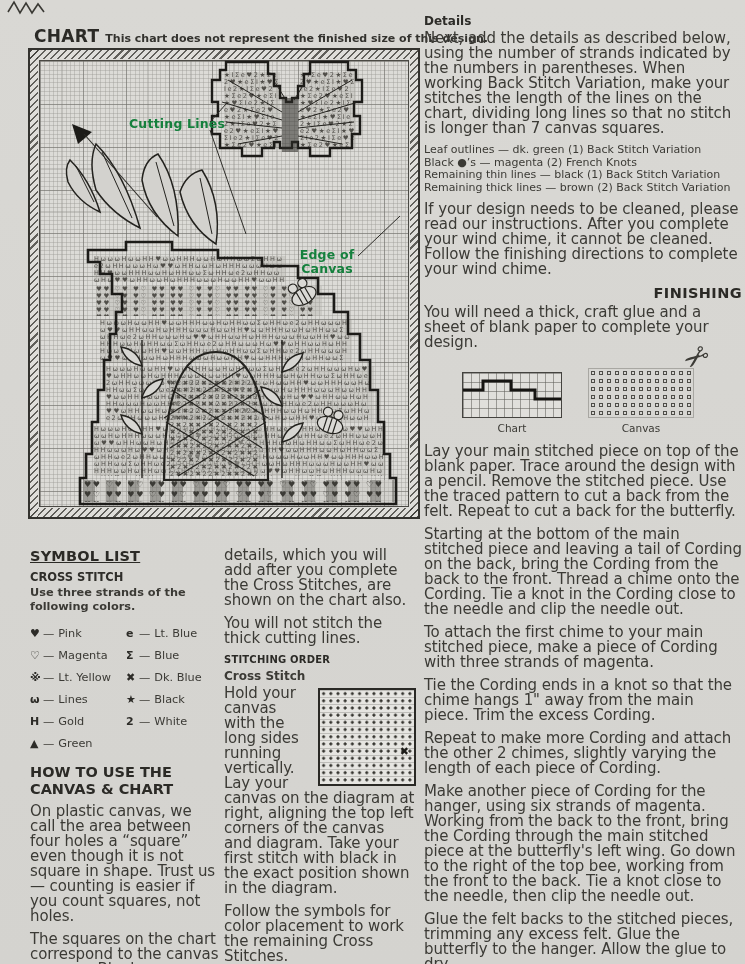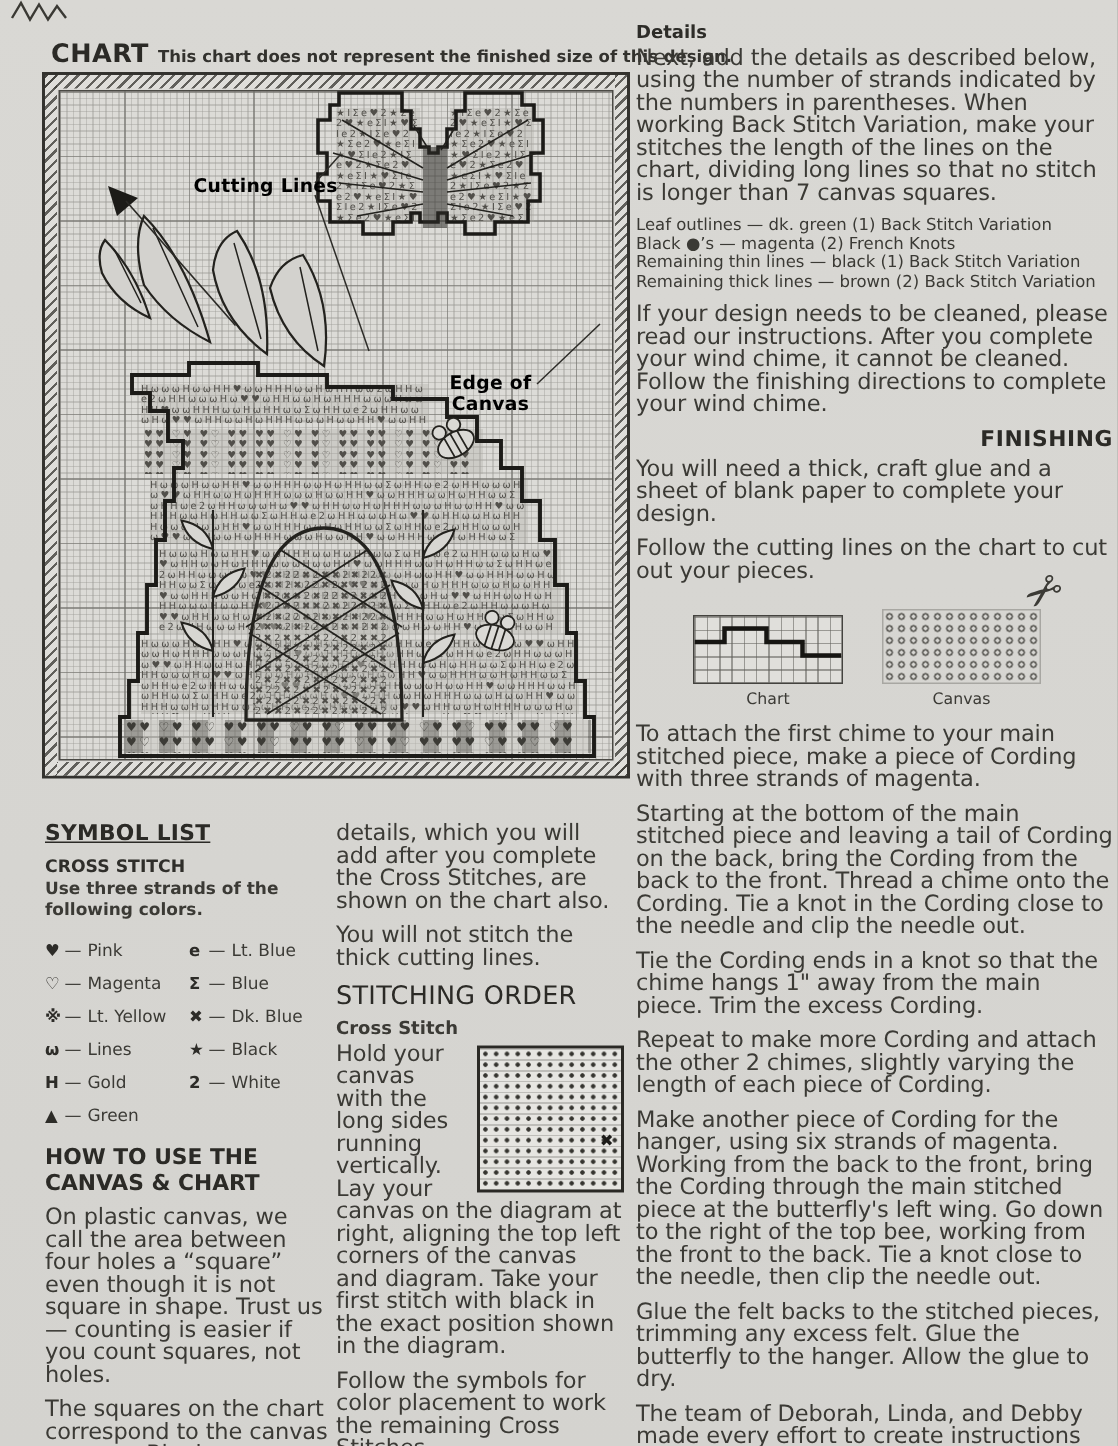--- a/index.html
+++ b/index.html
@@ -29,41 +29,41 @@
       repeating-linear-gradient(to right,rgba(110,109,104,.55) 0 1px,transparent 1px 43px),
       repeating-linear-gradient(to bottom,rgba(110,109,104,.55) 0 1px,transparent 1px 43px),
       repeating-linear-gradient(to right,rgba(150,149,144,.38) 0 1px,transparent 1px 4.3px),
       repeating-linear-gradient(to bottom,rgba(150,149,144,.38) 0 1px,transparent 1px 4.3px);}
   .tex{position:absolute;overflow:hidden;font-size:6.5px;line-height:7px;letter-spacing:1.6px;
     color:#514f4a;word-break:break-all;background:rgba(168,166,160,.30);}
   .tex.checker{background-image:
       repeating-linear-gradient(to right,rgba(90,89,84,.42) 0 11px,rgba(228,227,223,.25) 11px 22px);
       color:#3c3b36;}
   .chart-svg{position:absolute;left:0;top:0;width:388px;height:467px;}
-  .chart-label{position:absolute;font-weight:bold;font-size:12.5px;color:#000000;letter-spacing:.2px;
+  .chart-label{position:absolute;font-weight:bold;font-size:12.5px;color:#15803d;letter-spacing:.2px;
     line-height:14px;white-space:nowrap;}
   .lbl-cutting{left:99px;top:67px;}
   .lbl-edge{left:268px;top:198px;text-align:center;width:58px;white-space:normal;}
   
   .col{position:absolute;}
   .col-left{left:30px;top:548px;width:190px;}
   .col-mid{left:224px;top:548px;width:192px;}
   .col-right{left:424px;top:14px;width:318px;}
   .h-sym{font-size:14.5px;font-weight:bold;color:#2b2a26;margin:0 0 6px 0;letter-spacing:.2px;text-decoration:underline;}
   .h-sub{font-size:11.5px;font-weight:bold;color:#2f2e2a;margin:0 0 2px 0;}
   .intro{font-size:11.3px;line-height:14px;font-weight:bold;margin:0 0 8px 0;}
   .symgrid{display:flex;margin-bottom:10px;}
   .symcol{display:flex;flex-direction:column;}
   .symcol.c1{width:96px;}
   .symcol.c2{width:94px;}
   .symrow{display:flex;align-items:center;height:22px;font-size:11.3px;}
   .symrow .s{width:13px;font-weight:bold;font-size:11px;color:#2d2c28;}
   .symrow .d{margin:0 4px 0 0;}
   .h-howto{font-size:14.5px;line-height:17px;font-weight:bold;color:#2b2a26;margin:4px 0 6px 0;}
-  .h-stitch{font-size:17px;font-weight:normal;color:#2b2a26;margin:6px 0 4px 0;letter-spacing:.2px;}
+  .h-stitch{font-size:10px;font-weight:bold;color:#2b2a26;margin:6px 0 4px 0;letter-spacing:.2px;}
   .h-cross2{font-size:12px;font-weight:bold;margin:0 0 3px 0;}
   .h-details{font-size:12px;font-weight:bold;color:#2d2c28;margin:0 0 3px 0;}
   .h-finishing{font-size:14.5px;font-weight:bold;color:#2b2a26;letter-spacing:.4px;margin:8px 0 4px 0;text-align:right;}
   .detail-lines{margin:0 0 8px 0;}
   
   .stitch-diagram{float:right;width:94px;height:94px;margin:2px 0 4px 7px;
     border:2px solid #2a2925;position:relative;background-color:#e6e5e1;background-image:
       radial-gradient(circle at 3.6px 3.6px,#35342f 1.25px,transparent 1.7px),
       repeating-linear-gradient(to bottom,rgba(70,69,64,.25) 0 1px,transparent 1px 7.2px);
     background-size:7.2px 7.2px,auto;}
@@ -275,41 +275,41 @@
     <div class="detail-lines">
       <p class="bt-sm">Leaf outlines — dk. green (1) Back Stitch Variation</p>
       <p class="bt-sm">Black ●’s — magenta (2) French Knots</p>
       <p class="bt-sm">Remaining thin lines — black (1) Back Stitch Variation</p>
       <p class="bt-sm">Remaining thick lines — brown (2) Back Stitch Variation</p>
     </div>
     <p class="bt">If your design needs to be cleaned, please read our instructions. After you complete your wind chime, it cannot be cleaned. Follow the finishing directions to complete your wind chime.</p>
 
     <div class="h-finishing">FINISHING</div>
     <p class="bt">You will need a thick, craft glue and a sheet of blank paper to complete your design.</p>
-    <p class="bt">Follow the cutting lines on the chart to cut out your pieces.</p>
 
     <div class="fin-diagrams">
       <div class="diag">
         <div class="mini-chart">
           <svg width="98" height="44" viewBox="0 0 98 44" style="position:absolute;left:0;top:0;">
             <path d="M0,17 H20 V8 H48 V17 H72 V26 H98" fill="none" stroke="#161512" stroke-width="3"></path>
           </svg>
         </div>
         <div class="diag-label">Chart</div>
       </div>
       <div class="diag">
         <div class="mini-canvas">
           <span class="scissors">✂</span>
         </div>
         <div class="diag-label">Canvas</div>
       </div>
     </div>
 
+    <p class="bt">Lay your main stitched piece on top of the blank paper. Trace around the design with a pencil. Remove the stitched piece. Use the traced pattern to cut a back from the felt. Repeat to cut a back for the butterfly.</p>
+    <p class="bt">Starting at the bottom of the main stitched piece and leaving a tail of Cording on the back, bring the Cording from the back to the front. Thread a chime onto the Cording. Tie a knot in the Cording close to the needle and clip the needle out.</p>
     <p class="bt">To attach the first chime to your main stitched piece, make a piece of Cording with three strands of magenta.</p>
-    <p class="bt">Starting at the bottom of the main stitched piece and leaving a tail of Cording on the back, bring the Cording from the back to the front. Thread a chime onto the Cording. Tie a knot in the Cording close to the needle and clip the needle out.</p>
     <p class="bt">Tie the Cording ends in a knot so that the chime hangs 1" away from the main piece. Trim the excess Cording.</p>
     <p class="bt">Repeat to make more Cording and attach the other 2 chimes, slightly varying the length of each piece of Cording.</p>
     <p class="bt">Make another piece of Cording for the hanger, using six strands of magenta. Working from the back to the front, bring the Cording through the main stitched piece at the butterfly's left wing. Go down to the right of the top bee, working from the front to the back. Tie a knot close to the needle, then clip the needle out.</p>
     <p class="bt">Glue the felt backs to the stitched pieces, trimming any excess felt. Glue the butterfly to the hanger. Allow the glue to dry.</p>
     <p class="bt">The team of Deborah, Linda, and Debby made every effort to create instructions that will make your project a success. We hope you enjoy it.</p>
   </div>
 
 </div>
 
 </body></html>

